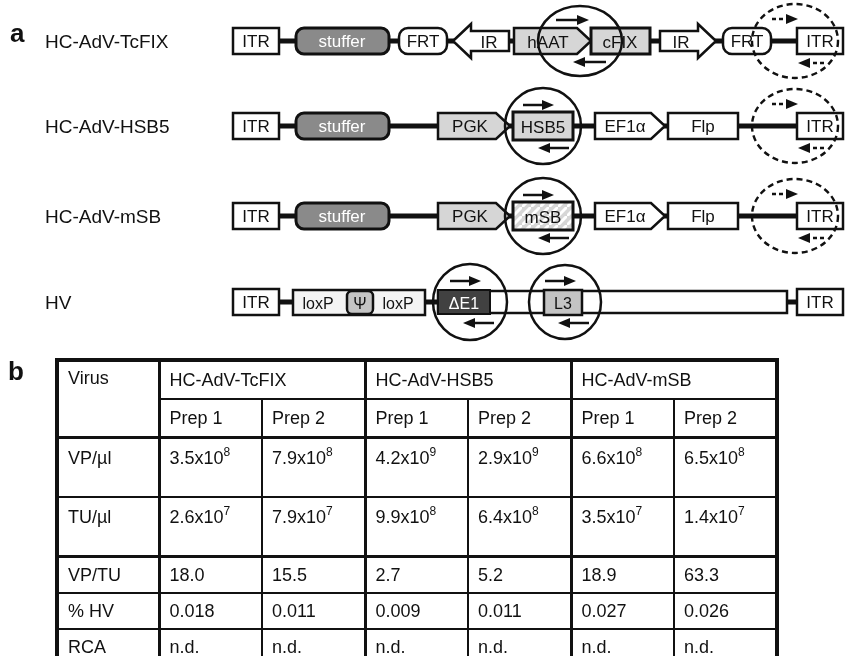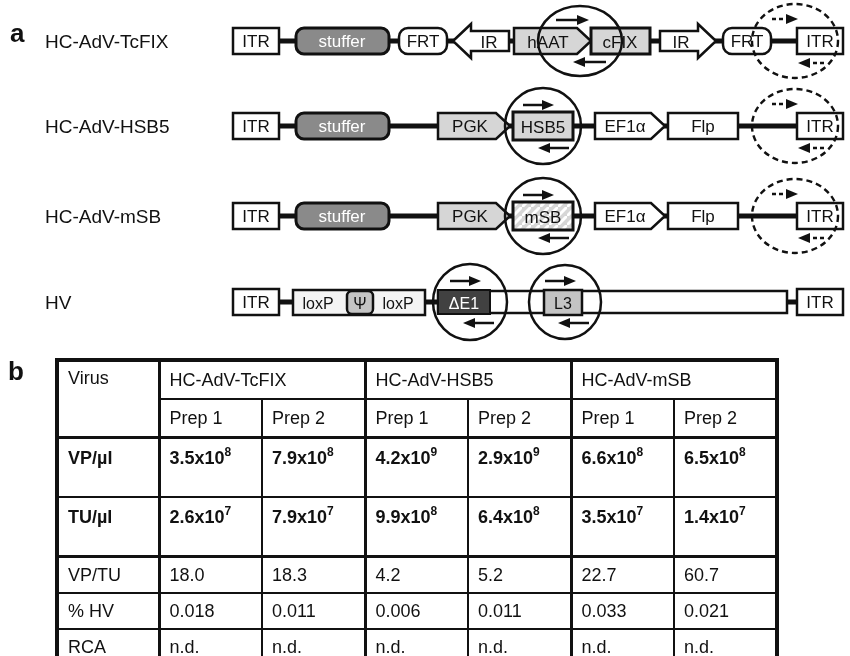--- a/index.html
+++ b/index.html
@@ -25,21 +25,21 @@
   .darr{stroke:#111;stroke-width:2.5;stroke-dasharray:4 3;}
   
   table.titer{position:absolute;left:55px;top:358px;border-collapse:collapse;
               table-layout:fixed;border:4px solid #111;}
   table.titer td{border:2px solid #111;font-size:18px;color:#111;
                  padding:0 0 0 9px;vertical-align:middle;overflow:hidden;}
   table.titer td.gs{border-left-width:3px;}
   table.titer tr.thick-top td{border-top-width:3px;}
   table.titer tr.hrow td{height:36px;}
   table.titer td.corner{vertical-align:top;padding-top:6px;}
-  table.titer tr.tall td{height:48px;vertical-align:top;padding-top:9px;font-weight:bold;}
+  table.titer tr.tall td{height:48px;vertical-align:top;padding-top:9px;}
   table.titer tr.short td{height:34px;}
   table.titer sup{font-size:12px;line-height:0;position:relative;top:-1px;
                   vertical-align:super;}
 </style>
 </head>
 <body>
 
 <div class="fig">
 
   <div class="panel-letter" id="panel-a-letter">a</div>
@@ -202,34 +202,34 @@
           <td class="gs"><span>2.6x10</span><sup>7</sup></td>
           <td><span>7.9x10</span><sup>7</sup></td>
           <td class="gs"><span>9.9x10</span><sup>8</sup></td>
           <td><span>6.4x10</span><sup>8</sup></td>
           <td class="gs"><span>3.5x10</span><sup>7</sup></td>
           <td><span>1.4x10</span><sup>7</sup></td>
         </tr>
         <tr class="short thick-top">
           <td>VP/TU</td>
           <td class="gs"><span>18.0</span></td>
-          <td><span>18.3</span></td>
-          <td class="gs"><span>4.2</span></td>
+          <td><span>15.5</span></td>
+          <td class="gs"><span>2.7</span></td>
           <td><span>5.2</span></td>
-          <td class="gs"><span>22.7</span></td>
-          <td><span>60.7</span></td>
+          <td class="gs"><span>18.9</span></td>
+          <td><span>63.3</span></td>
         </tr>
         <tr class="short">
           <td>% HV</td>
           <td class="gs"><span>0.018</span></td>
           <td><span>0.011</span></td>
-          <td class="gs"><span>0.006</span></td>
+          <td class="gs"><span>0.009</span></td>
           <td><span>0.011</span></td>
-          <td class="gs"><span>0.033</span></td>
-          <td><span>0.021</span></td>
+          <td class="gs"><span>0.027</span></td>
+          <td><span>0.026</span></td>
         </tr>
         <tr class="short">
           <td>RCA</td>
           <td class="gs"><span>n.d.</span></td>
           <td><span>n.d.</span></td>
           <td class="gs"><span>n.d.</span></td>
           <td><span>n.d.</span></td>
           <td class="gs"><span>n.d.</span></td>
           <td><span>n.d.</span></td>
         </tr>

